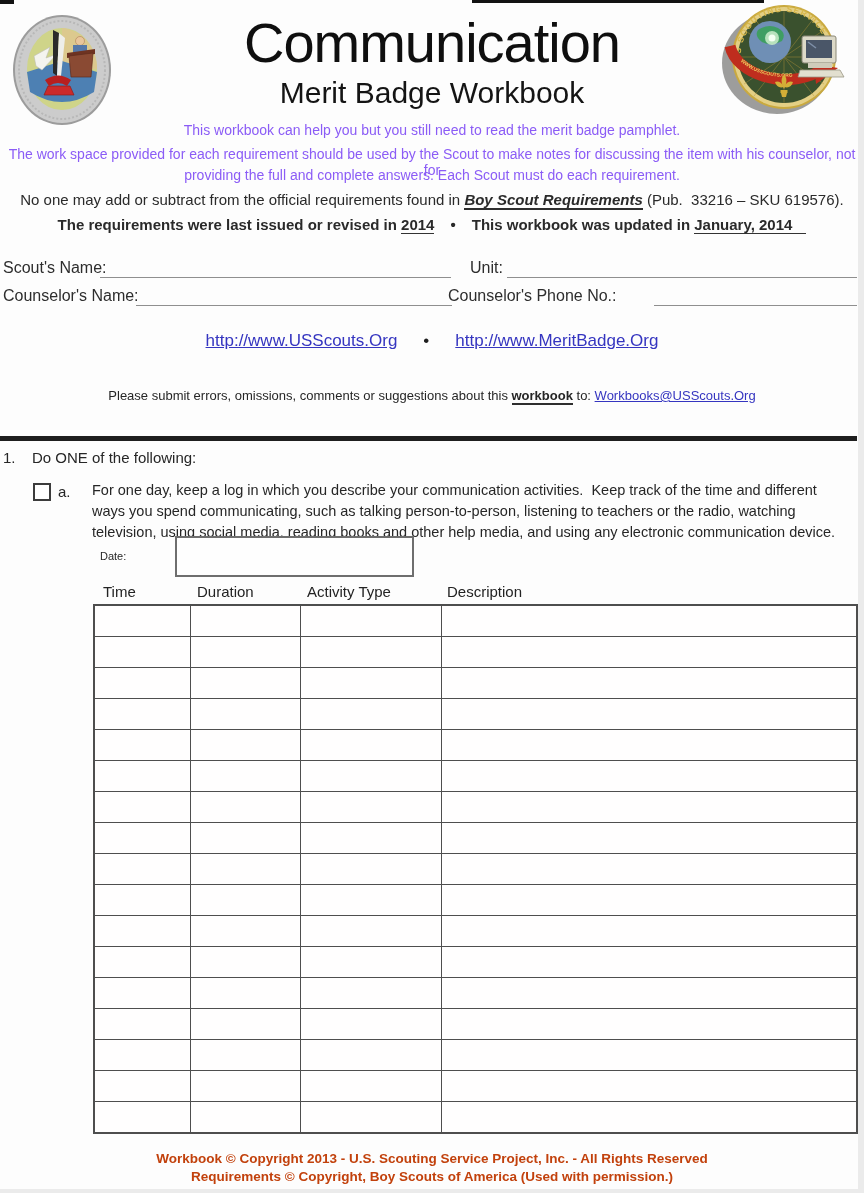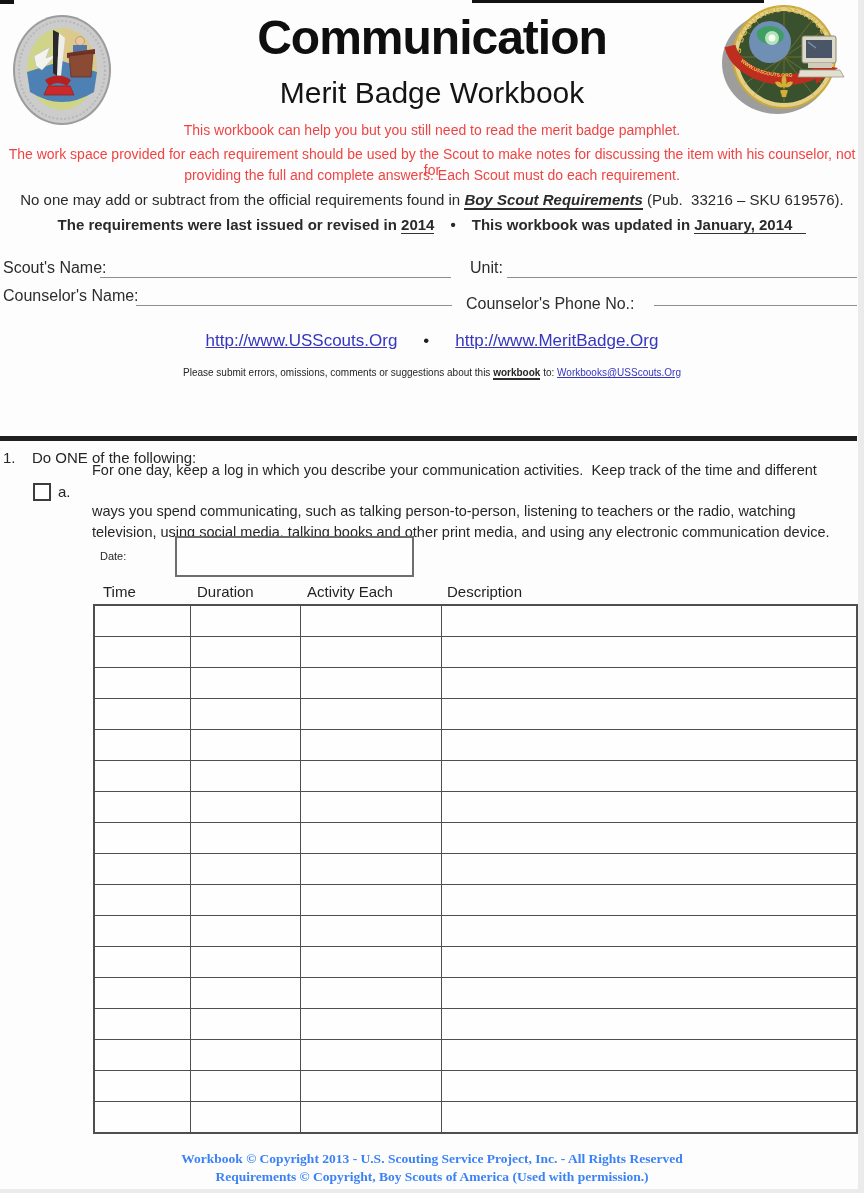--- a/index.html
+++ b/index.html
@@ -5,35 +5,35 @@
   html,body{margin:0;padding:0;background:#ffffff;}
   .page{position:relative;width:864px;height:1193px;background:#fdfdfd;
         font-family:"Liberation Sans",sans-serif;color:#262626;overflow:hidden;}
   .abs{position:absolute;}
   .center{left:0;right:0;text-align:center;}
   .pre{white-space:pre;}
   .bu{font-weight:bold;border-bottom:2px solid #2e2e2e;}
   .biu{font-weight:bold;font-style:italic;border-bottom:2px solid #2e2e2e;}
   .u-dark{border-bottom:1.5px solid #333;}
   .link{color:#3535c0;text-decoration:underline;cursor:pointer;}
-  .title{font-size:48px;font-weight:bold;color:#0f0f0f;letter-spacing:-1px;}
+  .title{font-size:56px;font-weight:normal;color:#0f0f0f;letter-spacing:-1px;}
   .subtitle{font-size:30px;color:#141414;}
-  .note{font-size:14px;color:#ef4444;}
+  .note{font-size:14px;color:#8b5cf6;}
   .note15{font-size:15px;color:#2a2a2a;}
   .lbl{font-size:16px;color:#2d2d2d;}
   .blank{border-bottom:1.5px solid #8f8f8f;height:17px;}
   .rule{background:#1f1f1f;}
   .checkbox{width:14px;height:14px;border:2px solid #3c3c3c;background:#fff;}
   .para{font-size:14.5px;color:#262626;}
   .datebox{border:2px solid #6e6e6e;background:#fefefe;}
   .tblhead{display:flex;font-size:15px;color:#232323;}
   .tblhead span{box-sizing:border-box;}
   table.log{border-collapse:collapse;table-layout:fixed;width:763px;border:2px solid #4e4e4e;}
   table.log td{border:1.5px solid #4e4e4e;height:30px;padding:0;background:#fffefe;}
-  .footer{font-size:13.5px;font-weight:bold;color:#3b82f6;font-family:Liberation Serif, serif;}
+  .footer{font-size:13.5px;font-weight:bold;color:#c2410c;}
   .artifact{background:#121212;}
   .edge{background:#ebebeb;}
 </style>
 </head>
 <body>
 
 <div class="page">
 
   <div class="abs artifact" style="left:0;top:0;width:14px;height:4px;"></div>
   <div class="abs artifact" style="left:472px;top:0;width:292px;height:3px;"></div>
@@ -115,50 +115,50 @@
     <span>The requirements were last issued or revised in </span><span class="u-dark">2014</span><span style="margin:0 16px;">•</span><span>This workbook was updated in </span><span class="u-dark" style="padding-right:14px;">January, 2014</span>
   </div>
 
   <div class="abs lbl" style="left:3px;top:259px;">Scout's Name:</div>
   <div class="abs blank" style="left:100px;top:260px;width:351px;"></div>
   <div class="abs lbl" style="left:470px;top:259px;">Unit:</div>
   <div class="abs blank" style="left:507px;top:260px;width:350px;"></div>
 
   <div class="abs lbl" style="left:3px;top:287px;">Counselor's Name:</div>
   <div class="abs blank" style="left:136px;top:288px;width:316px;"></div>
-  <div class="abs lbl" style="left:466px;top:287px;margin-top:8px;">Counselor's Phone No.:</div>
+  <div class="abs lbl" style="left:448px;top:287px;">Counselor's Phone No.:</div>
   <div class="abs blank" style="left:654px;top:288px;width:203px;"></div>
 
   <div class="abs center" style="top:331px;font-size:17px;">
     <a class="link">http://www.USScouts.Org</a><span style="margin:0 26px;color:#1e1e1e;">•</span><a class="link">http://www.MeritBadge.Org</a>
   </div>
 
-  <div class="abs center" style="top:367px;font-size:10px;">
+  <div class="abs center" style="top:388px;font-size:13px;">
     <span>Please submit errors, omissions, comments or suggestions about this </span><span class="bu">workbook</span><span> to: </span><a class="link">Workbooks@USScouts.Org</a>
   </div>
 
 
   <div class="abs rule" style="left:0;top:436px;width:857px;height:5px;"></div>
 
   <div class="abs" style="left:3px;top:449px;font-size:15px;">1.</div>
   <div class="abs" style="left:32px;top:449px;font-size:15px;">Do ONE of the following:</div>
 
   <div class="abs checkbox" style="left:33px;top:483px;"></div>
   <div class="abs" style="left:58px;top:483px;font-size:15px;">a.</div>
-  <div class="abs para pre" style="left:92px;top:462px;">For one day, keep a log in which you describe your communication activities.  Keep track of the time and different</div>
+  <div class="abs para pre" style="left:92px;top:482px;">For one day, keep a log in which you describe your communication activities.  Keep track of the time and different</div>
   <div class="abs para pre" style="left:92px;top:503px;">ways you spend communicating, such as talking person-to-person, listening to teachers or the radio, watching</div>
-  <div class="abs para pre" style="left:92px;top:524px;">television, using social media, talking books and other print media, and using any electronic communication device.</div>
+  <div class="abs para pre" style="left:92px;top:524px;">television, using social media, reading books and other help media, and using any electronic communication device.</div>
 
   <div class="abs" style="left:100px;top:550px;font-size:11px;">Date:</div>
   <div class="abs datebox" style="left:175px;top:536px;width:229px;height:37px;font-size:15px;line-height:37px;padding-left:6px;"></div>
 
   <div class="abs tblhead" style="left:93px;top:583px;width:763px;">
     <span style="width:96px;padding-left:10px;">Time</span>
     <span style="width:110px;padding-left:8px;">Duration</span>
-    <span style="width:141px;padding-left:8px;">Activity Each</span>
+    <span style="width:141px;padding-left:8px;">Activity Type</span>
     <span style="width:416px;padding-left:7px;">Description</span>
   </div>
 
   <table class="log abs" style="left:93px;top:604px;">
     <colgroup>
       <col style="width:96px">
         <col style="width:110px">
         <col style="width:141px">
         <col style="width:416px">
     </colgroup>

